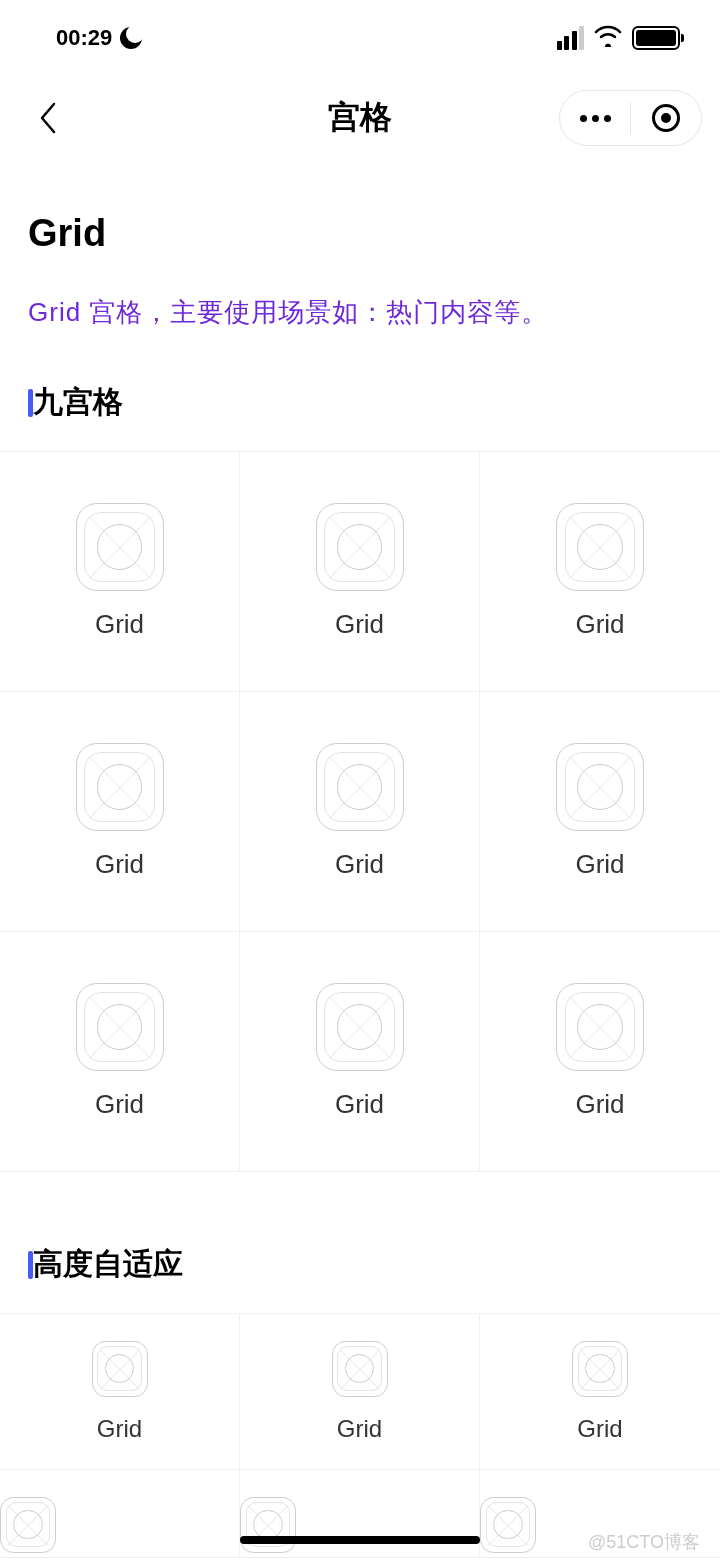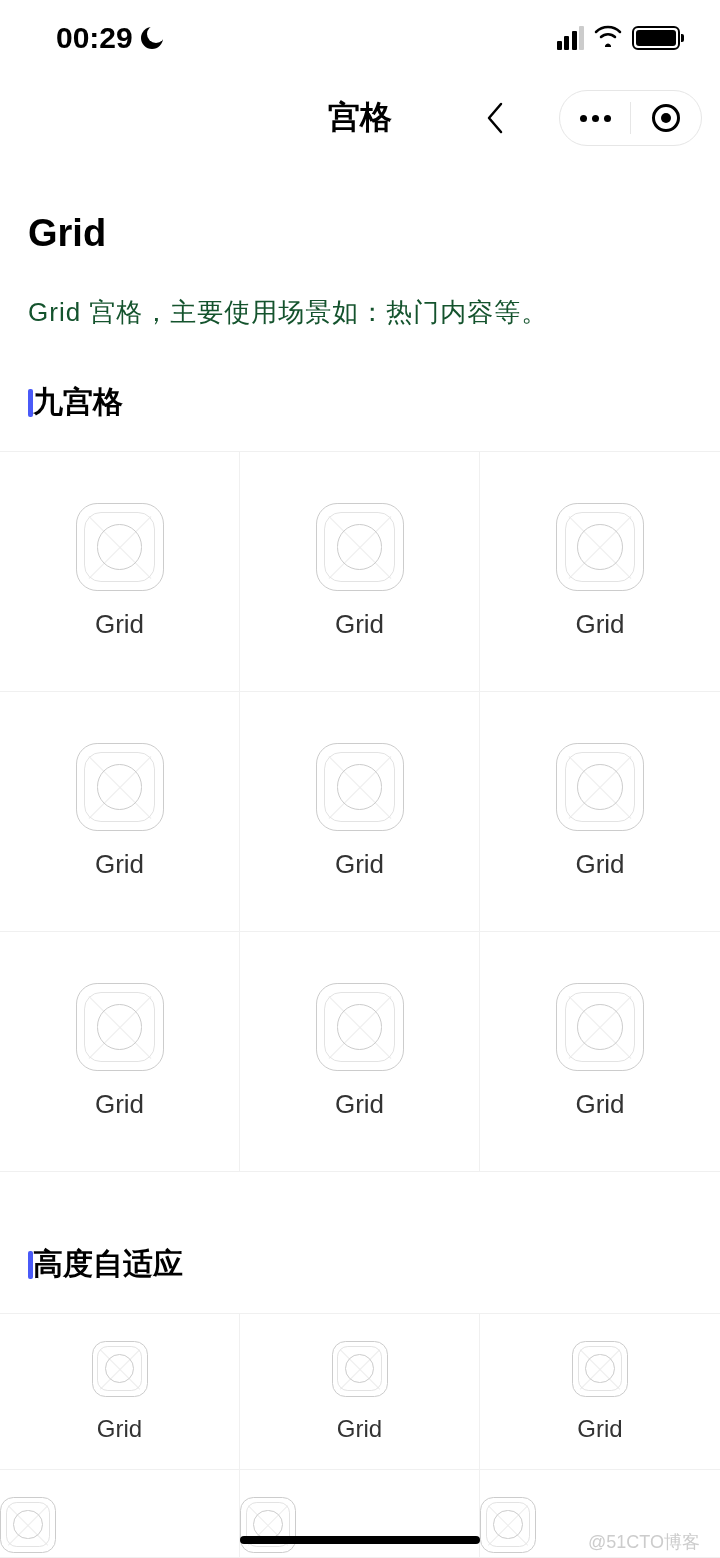--- a/index.html
+++ b/index.html
@@ -20,21 +20,21 @@
       height: 76px;
       display: flex;
       align-items: center;
       justify-content: space-between;
       padding: 0 40px 0 56px;
     }
     .status-left {
       display: flex;
       align-items: center;
       gap: 8px;
-      font-size: 30px;
+      font-size: 22px;
       font-weight: 600;
       justify-content: flex-end;
     }
     .moon-icon {
       width: 22px;
       height: 22px;
       background: #000;
       border-radius: 50%;
       position: relative;
     }
@@ -92,21 +92,21 @@
       position: absolute;
       inset: 2px;
       background: #000;
       border-radius: 3px;
     }
     
     .nav-bar {
       height: 84px;
       display: flex;
       align-items: center;
-      justify-content: flex-end;
+      justify-content: space-between;
       padding: 0 18px 0 28px;
       gap: 44px;
     }
     .back-chevron {
       width: 40px;
       height: 40px;
       display: flex;
       align-items: center;
       justify-content: center;
     }
@@ -167,21 +167,21 @@
     .intro {
       padding: 52px 28px 24px;
     }
     .intro-title {
       font-size: 38px;
       font-weight: 700;
       margin-bottom: 8px;
     }
     .intro-desc {
       font-size: 26px;
-      color: #14532d;
+      color: #6d28d9;
       letter-spacing: 1px;
       margin-top: 40px;
     }
     
     .section-header {
       display: flex;
       align-items: center;
       padding: 28px 28px 28px 28px;
     }
     .section-bar {

